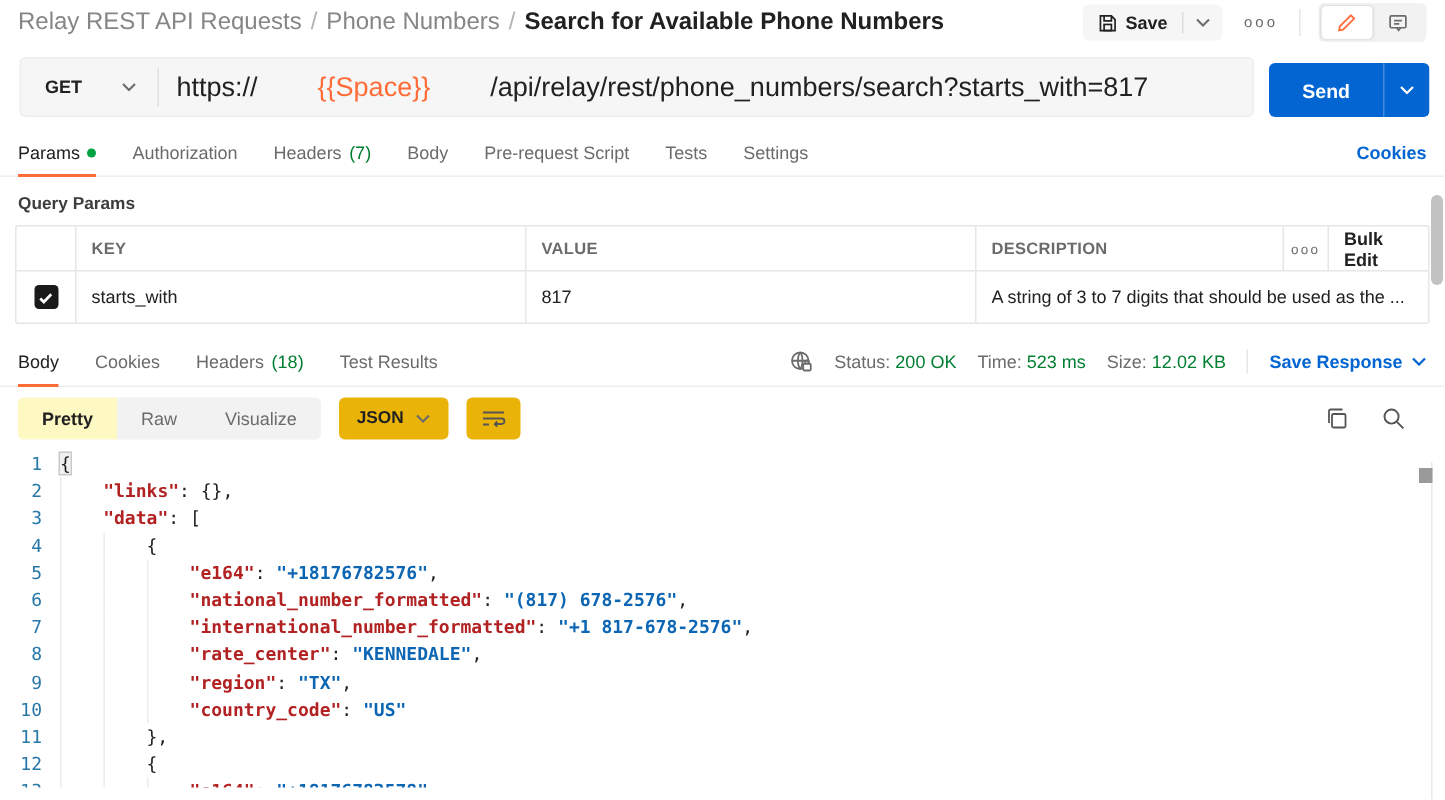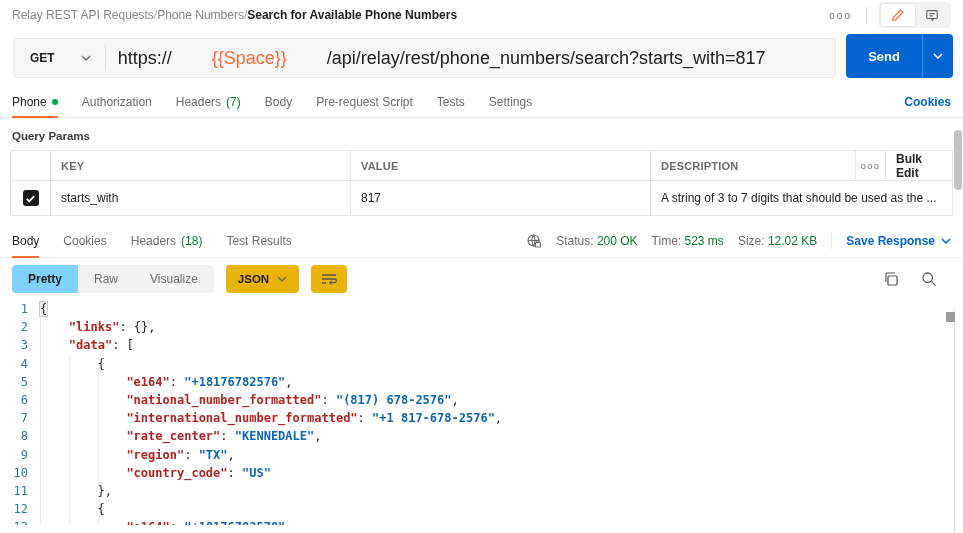--- a/index.html
+++ b/index.html
@@ -2,21 +2,21 @@
 <html><head>
 <meta charset="utf-8">
 <style>
   * { margin:0; padding:0; box-sizing:border-box; }
   html,body { width:963px; height:533px; overflow:hidden; background:#fff;
     font-family:"Liberation Sans", sans-serif; color:#212121; }
   .page { position:relative; width:963px; height:533px; background:#fff; }
 
   
   .topbar { height:30px; display:flex; align-items:center; padding:0 12px; }
-  .crumbs { display:flex; align-items:flex-end; gap:0; font-size:12px; }
+  .crumbs { display:flex; align-items:flex-end; gap:6px; font-size:16px; }
   .crumb { color:#868686; cursor:pointer; }
   .crumb-sep { color:#b3b3b3; }
   .crumb-current { color:#212121; font-weight:bold; }
   .topbar-right { margin-left:auto; display:flex; align-items:center; }
   .save-group { display:flex; align-items:center; background:#f6f6f6; border-radius:4px; height:24px; }
   .save-main { display:flex; align-items:center; gap:5px; padding:0 10px; font-size:12px; font-weight:bold; color:#212121; cursor:pointer; }
   .save-split { width:1px; height:14px; background:#dcdcdc; }
   .save-caret { padding:0 8px; display:flex; align-items:center; cursor:pointer; }
   .more-dots { margin:0 14px; color:#6b6b6b; font-size:10px; letter-spacing:2px; cursor:pointer; }
   .top-divider { width:1px; height:18px; background:#e6e6e6; margin-right:12px; }
@@ -24,21 +24,21 @@
   .icon-seg { width:34px; display:flex; align-items:center; justify-content:center; border-radius:3px; cursor:pointer; }
   .icon-seg.active { background:#fff; box-shadow:0 0 2px rgba(0,0,0,.18); }
 
   
   .req-row { display:flex; align-items:flex-end; padding:8px 10px 8px 13px; height:56px; }
   .method-url { flex:1; display:flex; height:40px; background:#f6f6f6; border-radius:4px; overflow:hidden; border:1px solid #ededed; }
   .method-select { display:flex; align-items:center; gap:26px; padding:0 14px 0 16px; font-size:12px; font-weight:bold; color:#212121; cursor:pointer; }
   .method-div { width:1px; background:#e0e0e0; margin:6px 0; }
   .url-input { flex:1; display:flex; align-items:center; padding:0 12px; font-size:18px; color:#212121; white-space:nowrap; overflow:hidden; cursor:text;gap:40px; }
   .url-var { color:#ff6c37; }
-  .send-group { display:flex; margin-left:10px; height:44px; border-radius:4px; overflow:hidden;margin-top:10px; }
+  .send-group { display:flex; margin-left:10px; height:36px; border-radius:4px; overflow:hidden;margin-top:10px; }
   .send-main { background:#0265d2; color:#fff; font-size:13px; font-weight:bold; display:flex; align-items:center; padding:0 22px; cursor:pointer; }
   .send-caret { background:#0265d2; border-left:1px solid rgba(255,255,255,.25); display:flex; align-items:center; padding:0 10px; cursor:pointer; }
 
   
   .tabs-row { display:flex; align-items:center; height:32px; padding:0 12px; border-bottom:1px solid #ededed; position:relative; }
   .tab { position:relative; font-size:12px; color:#6b6b6b; padding:0 0 0 0; margin-right:24px; height:100%; display:flex; align-items:center; gap:5px; cursor:pointer; }
   .tab .count { color:#007f31; }
   .tab.active { color:#212121; }
   .tab.active::after { content:""; position:absolute; left:0; right:0; bottom:-1px; height:2px; background:#ff6c37; }
   .green-dot { width:6px; height:6px; border-radius:50%; background:#00a344; display:inline-block; }
@@ -67,21 +67,21 @@
   .resp-meta { margin-left:auto; display:flex; align-items:center; gap:14px; font-size:12px; }
   .meta-pair { color:#6b6b6b; }
   .meta-pair b { color:#007f31; font-weight:normal; }
   .meta-div { width:1px; height:16px; background:#e6e6e6; }
   .save-resp { display:flex; align-items:center; gap:6px; color:#0265d2; font-size:12px; font-weight:bold; cursor:pointer; }
 
   
   .body-toolbar { display:flex; align-items:center; padding:8px 12px; height:42px; }
   .seg-control { display:flex; background:#f2f2f2; border-radius:4px; overflow:hidden; height:28px; }
   .seg { display:flex; align-items:center; padding:0 16px; font-size:12px; color:#6b6b6b; cursor:pointer; }
-  .seg.active { background:#7dd3fc; color:#212121; font-weight:bold; }
+  .seg.active { background:#fef9c3; color:#212121; font-weight:bold; }
   .pill { display:flex; align-items:center; gap:8px; background:#eab308; border-radius:4px; height:28px; padding:0 12px; margin-left:12px; font-size:11.5px; font-weight:bold; color:#212121; cursor:pointer; }
   .pill.icon-only { padding:0 10px; }
   .bt-right { margin-left:auto; display:flex; align-items:center; gap:22px; padding-right:14px; }
   .bt-right .tool { cursor:pointer; display:flex; }
 
   
   .code-area { position:relative; height:225px; overflow:hidden; font-family:"DejaVu Sans Mono", monospace; font-size:12px; }
   .code-line { display:flex; height:18.2px; line-height:18.2px; white-space:pre; }
   .ln { width:40px; text-align:right; padding-right:12px; color:#2878a8; flex:none; user-select:none; }
   .lc { color:#212121; }
@@ -105,20 +105,40 @@
 
   <div class="topbar">
     <div class="crumbs">
       <span class="crumb">Relay REST API Requests</span>
       <span class="crumb-sep">/</span>
       <span class="crumb">Phone Numbers</span>
       <span class="crumb-sep">/</span>
       <span class="crumb-current">Search for Available Phone Numbers</span>
     </div>
     <div class="topbar-right">
+      <div class="save-group">
+        <div class="save-main">
+          <span>
+            <svg width="13" height="13" viewBox="0 0 16 16" fill="none" stroke="#212121" stroke-width="1.4">
+              <path d="M2 2h9l3 3v9H2z"></path>
+                <path d="M5 2v4h6V2"></path>
+                <rect x="5" y="9" width="6" height="5"></rect>
+            </svg>
+          </span>
+          <span>Save</span>
+        </div>
+        <div class="save-split"></div>
+        <div class="save-caret">
+          <span>
+            <svg width="10" height="6" viewBox="0 0 10 6" fill="none" stroke="#6b6b6b" stroke-width="1.4">
+                <path d="M1 1l4 4 4-4"></path>
+              </svg>
+          </span>
+        </div>
+      </div>
       <div class="more-dots">ooo</div>
       <div class="top-divider"></div>
       <div class="icon-seg-group">
         <div class="icon-seg active">
           <span>
             <svg width="14" height="14" viewBox="0 0 16 16" fill="none" stroke="#ff6c37" stroke-width="1.4">
               <path d="M11 2.5l2.5 2.5L5 13.5 2 14l.5-3z"></path>
             </svg>
           </span>
         </div>
@@ -158,21 +178,21 @@
           <svg width="10" height="6" viewBox="0 0 10 6" fill="none" stroke="#fff" stroke-width="1.5">
               <path d="M1 1l4 4 4-4"></path>
             </svg>
         </span>
       </div>
     </div>
   </div>
 
   <div class="tabs-row">
     <div class="tab active">
-      <span>Phone</span>
+      <span>Params</span>
       <span class="green-dot"></span>
     </div>
     <div class="tab">
       <span>Authorization</span>
     </div>
     <div class="tab">
       <span>Headers</span>
       <span class="count">(7)</span>
     </div>
     <div class="tab">

